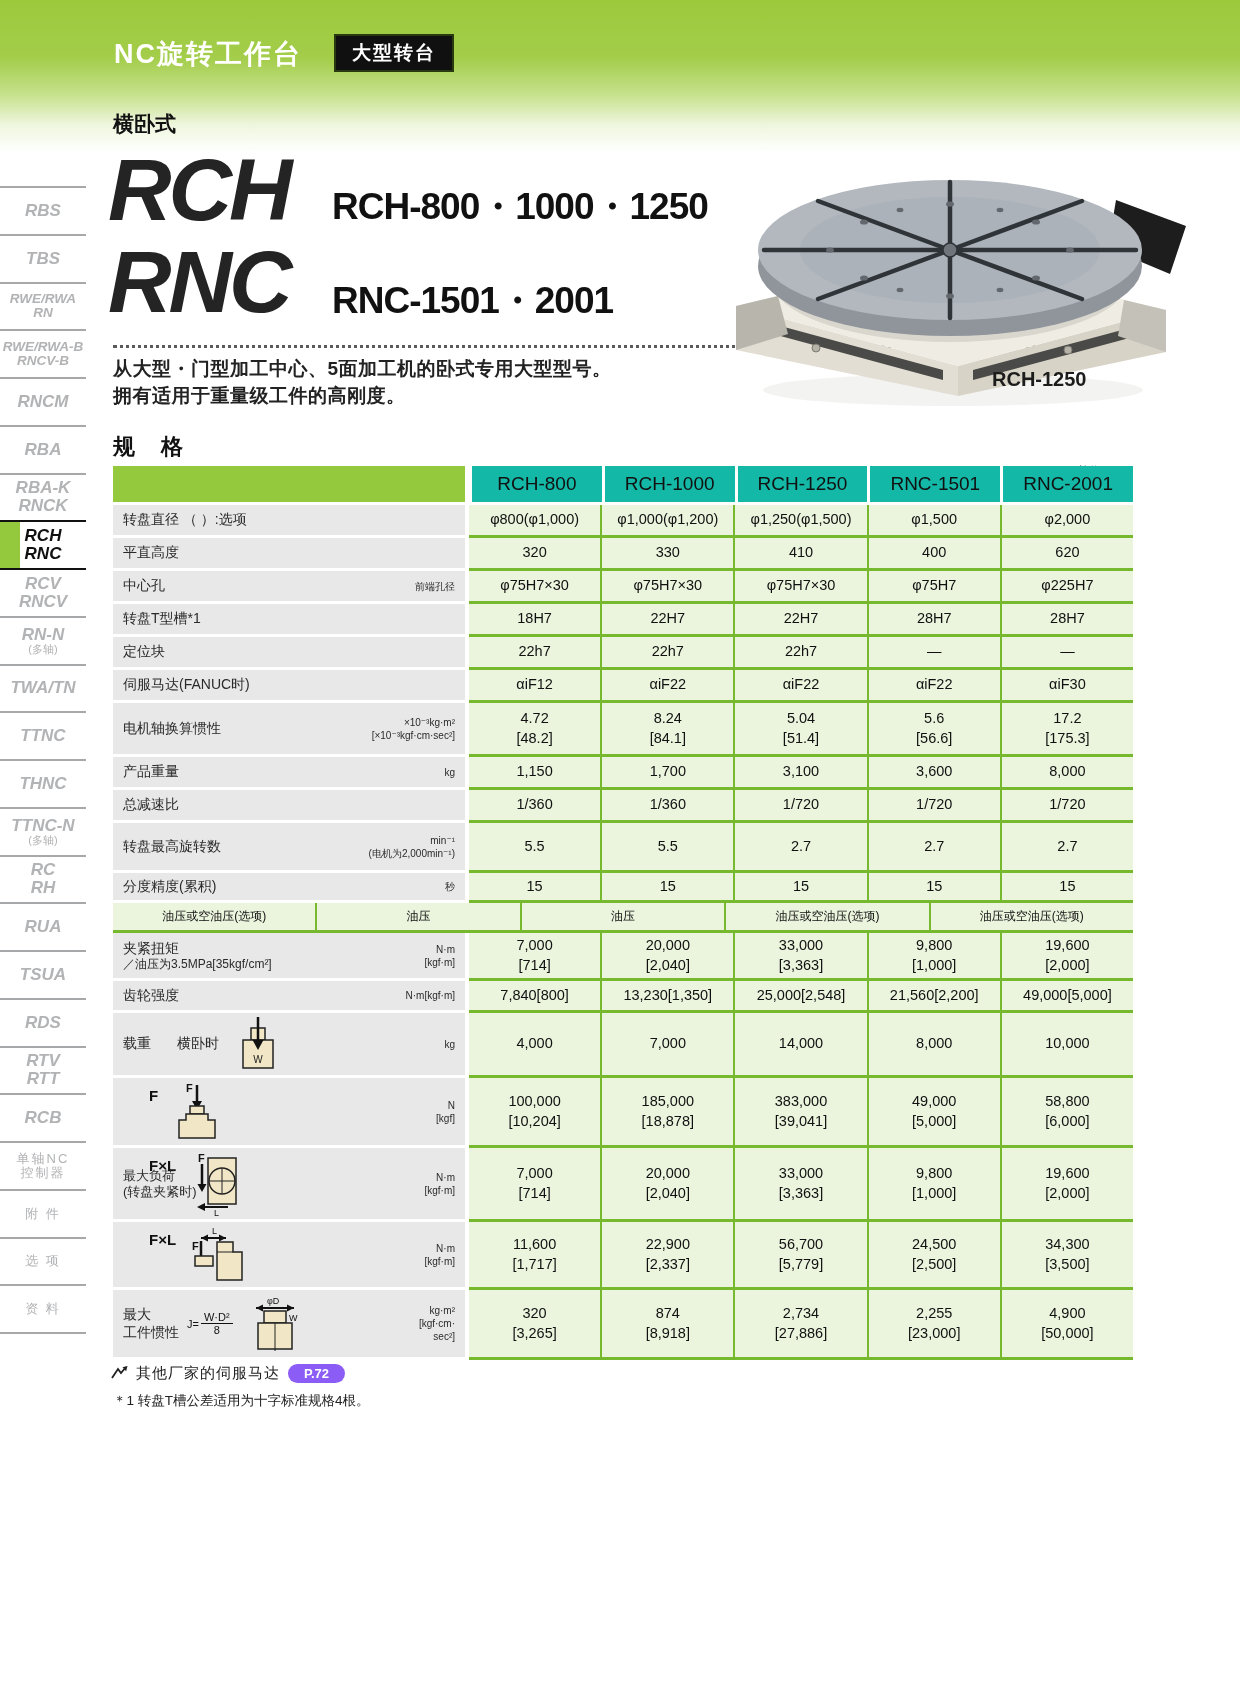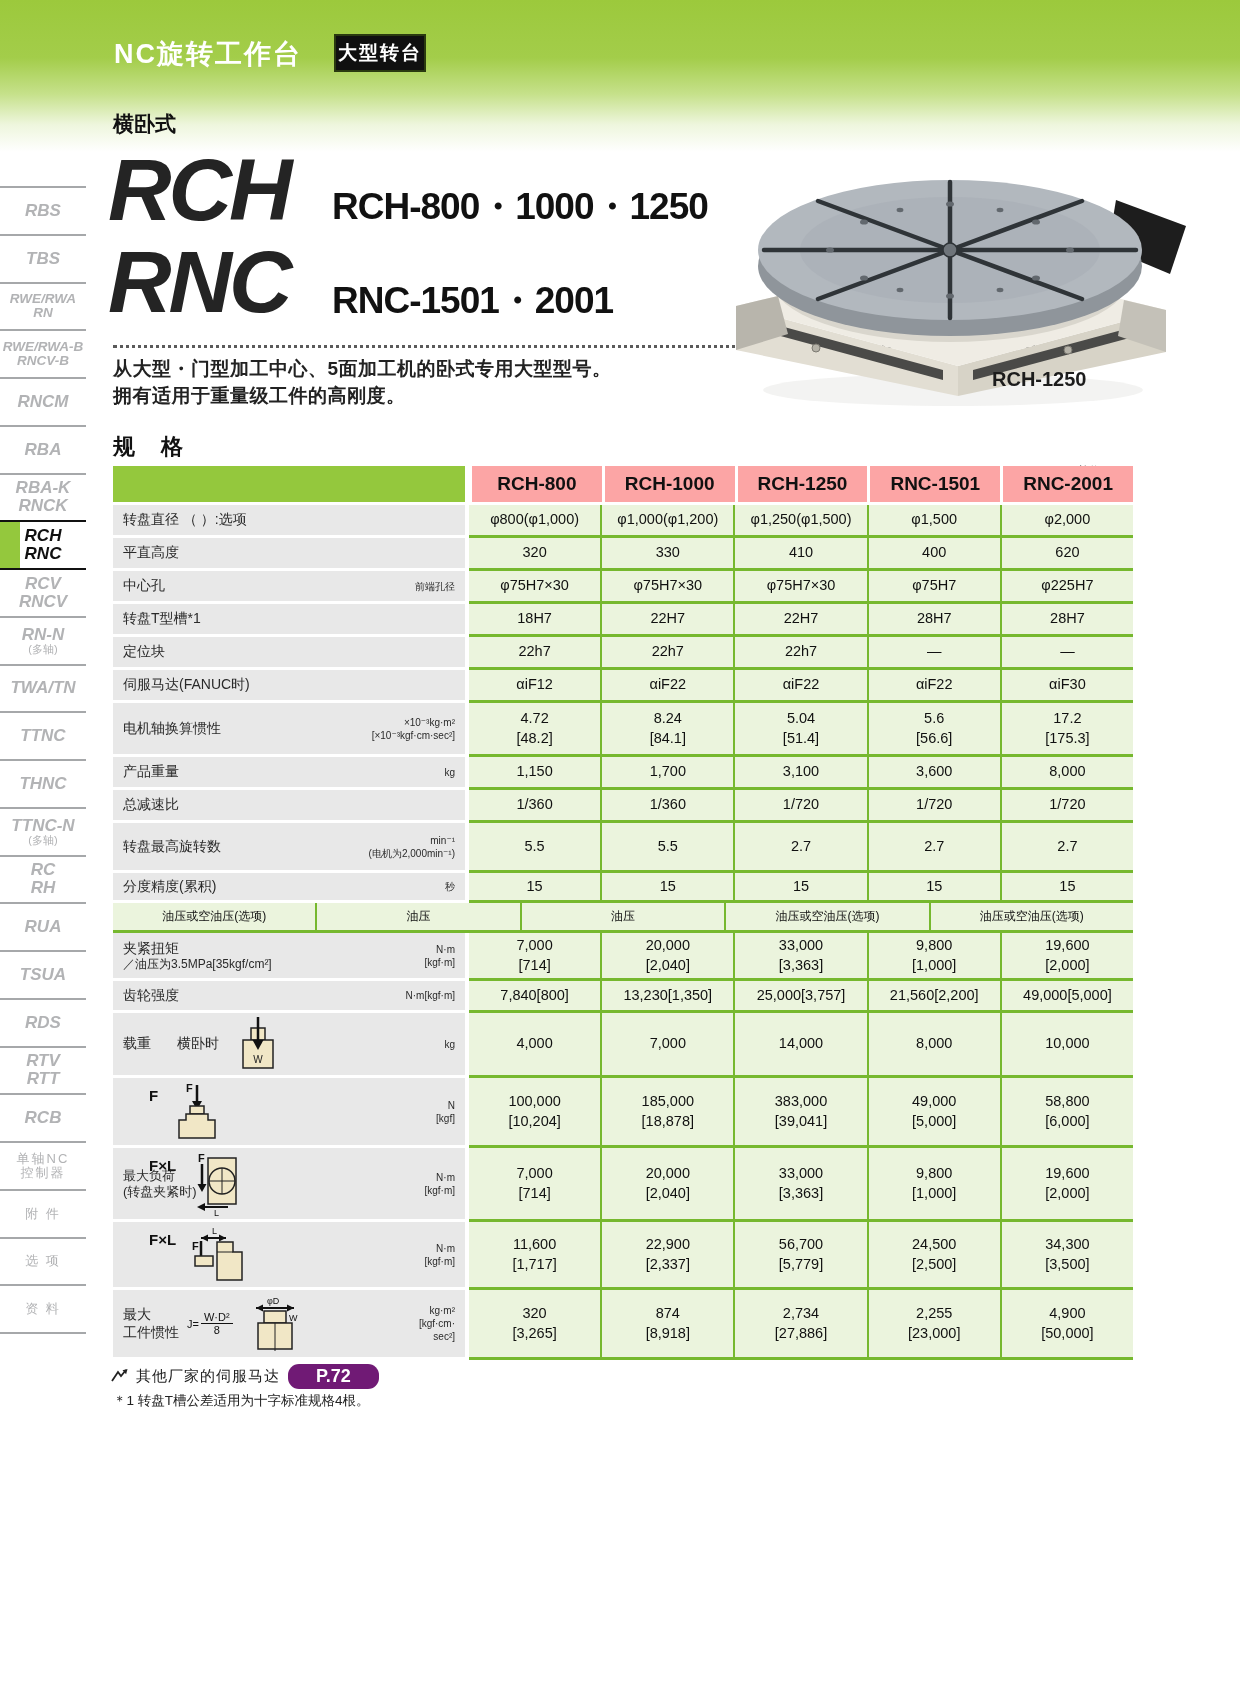--- a/index.html
+++ b/index.html
@@ -4,21 +4,21 @@
 <style>
   html,body{margin:0;padding:0;background:#fff;}
   body{font-family:"Liberation Sans","DejaVu Sans",sans-serif;color:#1a1a1a;}
   #page{position:relative;width:1240px;height:1688px;background:#fff;overflow:hidden;}
 
   
   .banner{position:absolute;left:0;top:0;width:1240px;height:152px;
     background:linear-gradient(#9cc93c 0%,#a3cd4a 38%,#c6e18b 62%,#eef6dd 82%,#ffffff 100%);}
   .banner-title{position:absolute;left:114px;top:36px;font-size:27px;font-weight:bold;color:#fff;letter-spacing:2px;}
   .banner-badge{position:absolute;left:334px;top:34px;background:#101010;border:2px solid #2a3a10;
-    color:#fff;font-size:19px;font-weight:bold;padding:4px 2px;letter-spacing:2px;}
+    color:#fff;font-size:19px;font-weight:bold;padding:4px 16px;letter-spacing:2px;}
 
   
   .sidebar{position:absolute;left:0;top:186px;width:86px;height:1148px;display:flex;flex-direction:column;}
   .sb-item{flex:1;display:flex;flex-direction:column;justify-content:center;align-items:center;
     border-top:2px solid #a6a8aa;position:relative;}
   .sb-item:last-child{border-bottom:2px solid #a6a8aa;}
   .sb-l1,.sb-l2{font-style:italic;font-weight:bold;font-size:17px;color:#b2b3b5;line-height:1.06;}
   .sb-item.small .sb-l1,.sb-item.small .sb-l2{font-size:13.5px;}
   .sb-item.cn .sb-l1,.sb-item.cn .sb-l2{font-style:normal;font-weight:normal;font-size:13px;letter-spacing:2px;}
   .sb-sub{font-size:11px !important;font-weight:normal !important;font-style:normal !important;}
@@ -39,22 +39,22 @@
   .product{position:absolute;left:718px;top:138px;width:472px;height:268px;}
   .product-caption{position:absolute;left:992px;top:368px;font-size:20px;font-weight:bold;color:#1c1c1c;}
 
   
   .spec-title{position:absolute;left:113px;top:432px;font-size:22px;font-weight:bold;color:#111;letter-spacing:10px;}
   .unit-note{position:absolute;right:107px;top:450px;font-size:12px;color:#737373;margin-top:13px;}
 
   .spec-table{position:absolute;left:113px;top:466px;width:1020px;}
   .thead{display:flex;height:36px;margin-bottom:3px;}
   .th-label{width:352px;background:#94c83d;margin-right:4px;}
-  .th{flex:1;background:#fca5a5;margin-left:3px;display:flex;align-items:center;justify-content:center;
-    font-size:19px;font-weight:bold;color:#111;}
+  .th{flex:1;background:#14b8a6;margin-left:3px;display:flex;align-items:center;justify-content:center;
+    font-size:19px;font-weight:normal;color:#111;}
   .th:first-of-type{margin-left:0;}
 
   .srow{display:flex;}
   .lcell{width:352px;box-sizing:border-box;background:#e8e8e8;border-bottom:3px solid #fff;
     margin-right:4px;display:flex;align-items:center;padding:3px 10px;position:relative;}
   .lmain{display:flex;flex-direction:column;justify-content:center;}
   .l1{font-size:14px;color:#2a2a2a;white-space:pre-line;line-height:1.25;}
   .l2{font-size:12px;color:#2a2a2a;line-height:1.2;}
   .lgroup{position:absolute;left:10px;top:50%;transform:translateY(-50%);font-size:13px;color:#2a2a2a;
     white-space:pre-line;line-height:1.25;}
@@ -67,21 +67,21 @@
   .frac .num{border-bottom:1.2px solid #111;padding:0 3px;text-align:center;}
   .dcell{flex:1;box-sizing:border-box;background:#ebf4dd;border-bottom:3px solid #76b82e;
     display:flex;align-items:center;justify-content:center;text-align:center;
     font-size:14.5px;color:#111;white-space:pre-line;line-height:1.35;}
   .dcell + .dcell{border-left:2px solid #76b82e;}
   .dcell.smalltxt{font-size:12px;}
 
   
   .servo-note{position:absolute;left:110px;top:1364px;display:flex;align-items:center;font-size:15px;color:#222;}
   .servo-note .txt{margin:0 8px 0 6px;letter-spacing:1px;}
-  .pageref{background:#701a75;color:#fff;font-size:18px;font-weight:bold;padding:2px 28px;border-radius:11px;}
+  .pageref{background:#8b5cf6;color:#fff;font-size:13px;font-weight:bold;padding:2px 16px;border-radius:11px;}
   .footnote{position:absolute;left:113px;top:1392px;font-size:13.5px;color:#222;}
 </style>
 </head>
 <body>
 
 <div id="page">
 
   <div class="banner">
     <div class="banner-title">NC旋转工作台</div>
     <div class="banner-badge">大型转台</div>
@@ -424,21 +424,21 @@
         </div>
         <div class="srow" style="min-height: 32px;">
           <div class="lcell">
             <div class="lmain">
               <div class="l1">齿轮强度</div>
             </div>
             <div class="lunit">N·m[kgf·m]</div>
           </div>
           <div class="dcell">7,840[800]</div>
           <div class="dcell">13,230[1,350]</div>
-          <div class="dcell">25,000[3,757]</div>
+          <div class="dcell">25,000[2,548]</div>
           <div class="dcell">21,560[2,200]</div>
           <div class="dcell">49,000[5,000]</div>
         </div>
         <div class="srow" style="min-height: 64px;">
           <div class="lcell">
             <div class="lmain">
               <div class="l1">载重</div>
             </div>
             <span class="lmid">横卧时</span>
             <span class="licon">

